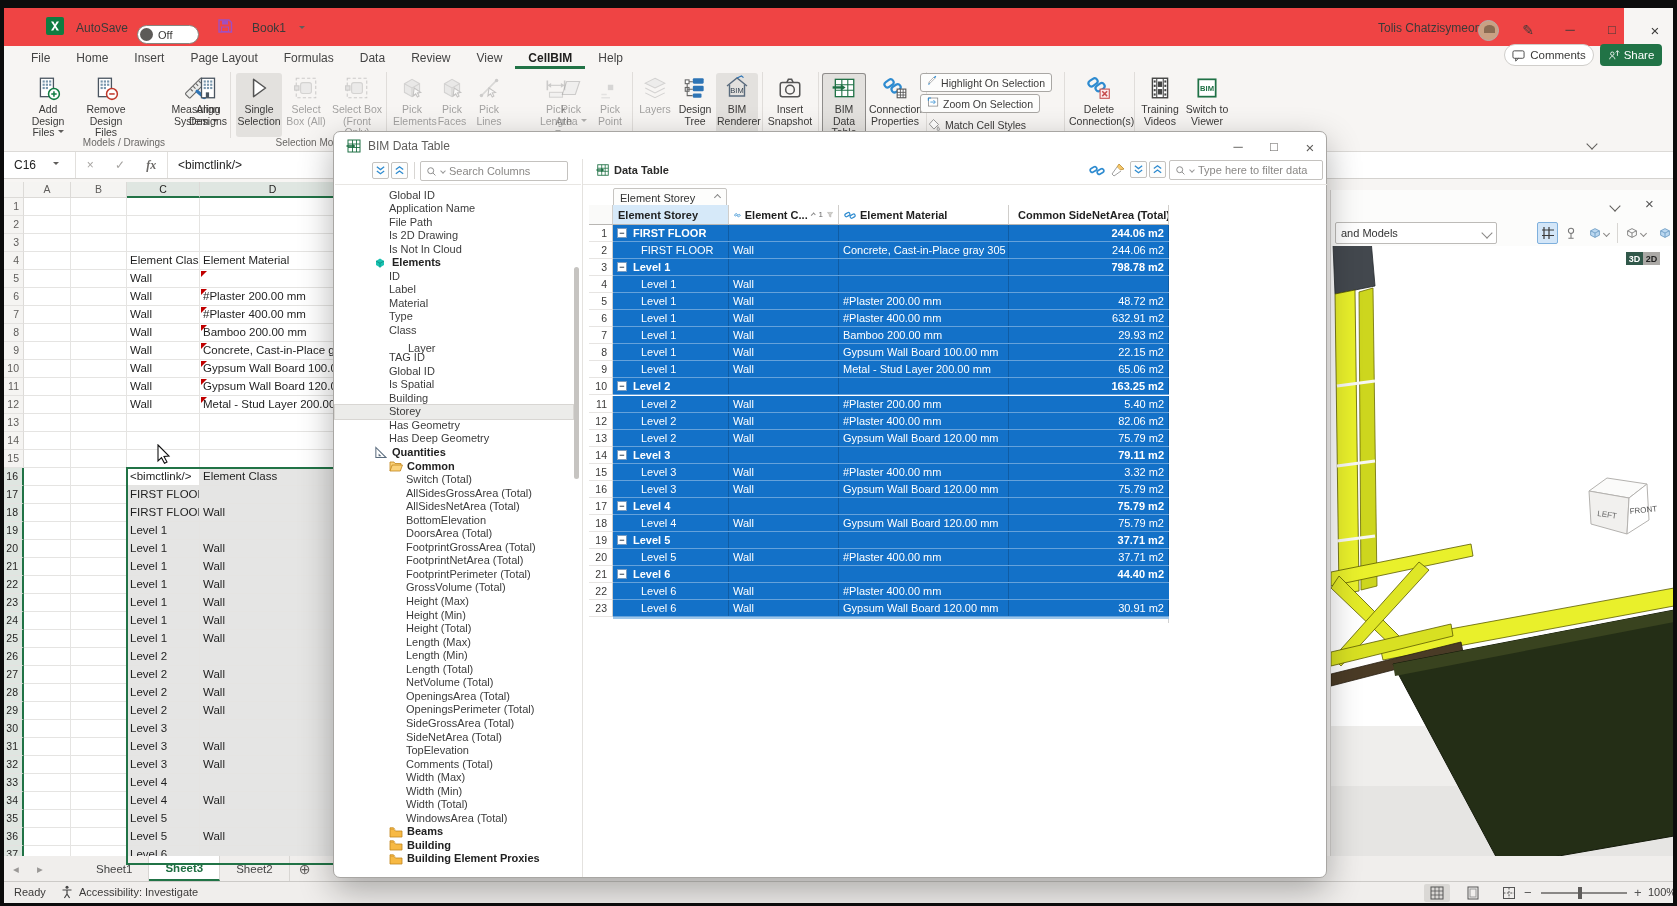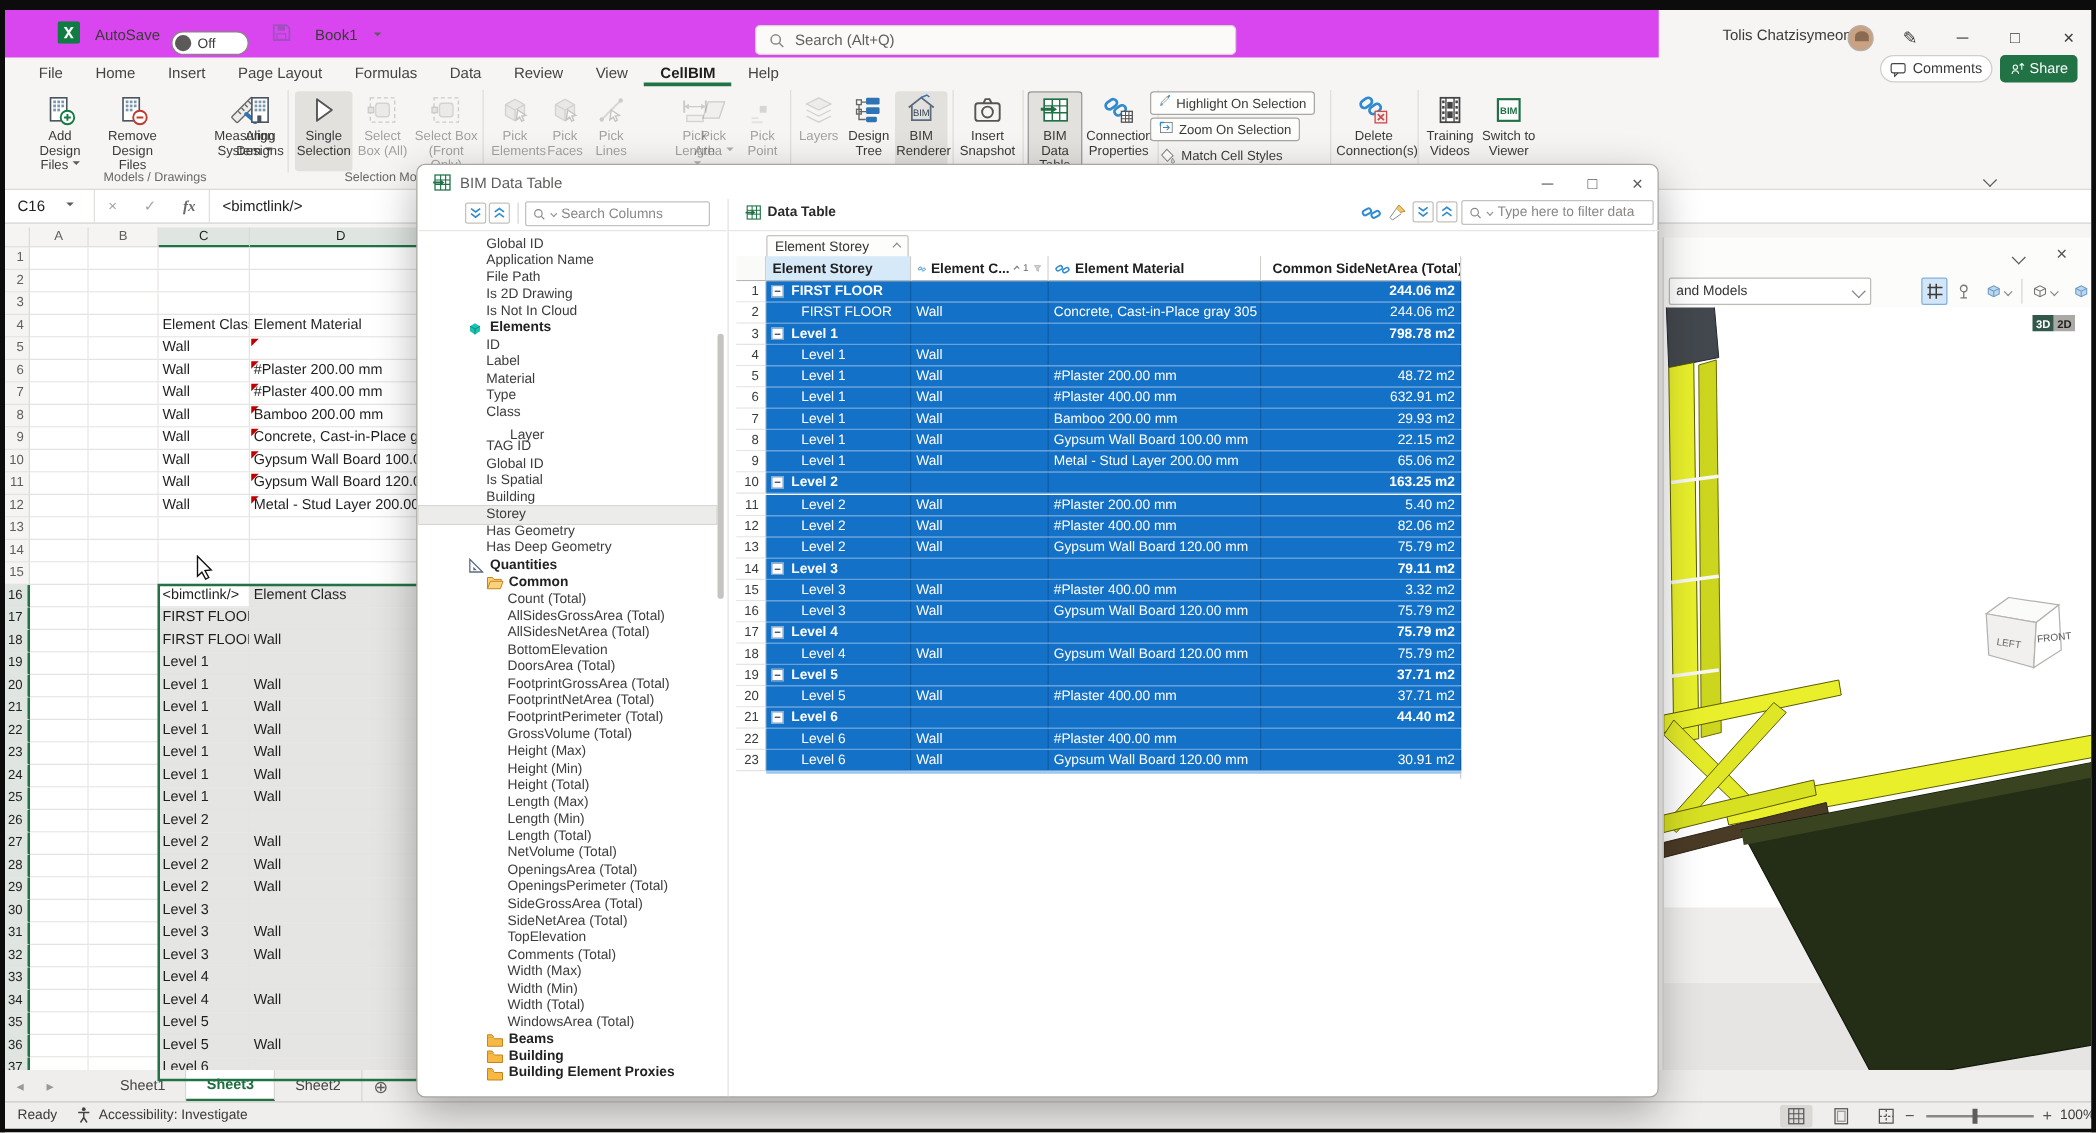--- a/index.html
+++ b/index.html
@@ -3,21 +3,21 @@
 <meta charset="utf-8">
 <style>
   *{box-sizing:border-box;margin:0;padding:0}
   body{width:1677px;height:906px;position:relative;overflow:hidden;background:#f7f5f3;
        font-family:"Liberation Sans",sans-serif;-webkit-font-smoothing:antialiased}
   .abs{position:absolute}
   svg{display:block}
   
   .frame{position:absolute;background:#0c0c0c;z-index:50}
   
-  #titlebar{position:absolute;left:4px;top:8px;width:1323px;height:38px;background:#d946ef;z-index:2}
+  #titlebar{position:absolute;left:4px;top:8px;width:1620px;height:38px;background:#ef4444;z-index:2}
   .tb-txt{font-size:12px;color:#3b3a39;position:absolute;white-space:nowrap}
   #autosave-toggle{position:absolute;left:133px;top:17px;width:62px;height:19px;border:1px solid #88867f;
        border-radius:10px;background:#fff;display:flex;align-items:center;gap:5px;padding:0 6px 0 2px}
   #autosave-knob{width:13px;height:13px;border-radius:50%;background:#5c5a58}
   #search-pill{position:absolute;left:600px;top:12px;width:385px;height:24px;background:#fbfaf9;border:1px solid #d6d3d1;
        border-radius:4px;display:flex;align-items:center;gap:8px;padding:0 10px;font-size:12px;color:#605e5c}
   .winglyph{position:absolute;top:14px;font-size:13px;color:#3b3a39;width:20px;text-align:center}
   #avatar{position:absolute;left:1474px;top:12px;width:21px;height:21px;border-radius:50%;background:#c9a183;overflow:hidden;border:1px solid #b3b0ad}
   #avatar::after{content:"";position:absolute;left:5px;top:4px;width:11px;height:8px;border-radius:50% 50% 0 0;background:#8a6b52}
   
@@ -115,29 +115,20 @@
   </div>
   <div class="abs" style="left:213px;top:10px;width:16px;height:16px">
     <svg viewBox="0 0 16 16">
         <path d="M2 2h10l2.5 2.5V14H2z" fill="none" stroke="#a14fc0" stroke-width="1.4"></path>
         <rect x="5" y="2.5" width="6" height="4" fill="#a14fc0"></rect>
         <rect x="4.5" y="9" width="7" height="4.5" fill="none" stroke="#a14fc0"></rect>
       </svg>
   </div>
   <span class="tb-txt" style="left:248px;top:13px">Book1</span>
   <span class="dd abs" style="left:292px;top:18px"></span>
-  <div id="search-pill">
-    <span>
-        <svg width="13" height="13" viewBox="0 0 14 14">
-          <circle cx="6" cy="6" r="4" fill="none" stroke="#888" stroke-width="1.3"></circle>
-          <path d="M9 9l3.5 3.5" stroke="#888" stroke-width="1.3"></path>
-        </svg>
-      </span>
-    <span>Search (Alt+Q)</span>
-  </div>
   <span class="tb-txt" style="left:1374px;top:13px">Tolis Chatzisymeon</span>
   <div id="avatar"></div>
   <span class="winglyph" style="left:1514px;font-size:14px">✎</span>
   <span class="winglyph" style="left:1556px">─</span>
   <span class="winglyph" style="left:1598px">□</span>
   <span class="winglyph" style="left:1641px;font-size:15px">×</span>
 </div>
 
 <div id="ribbontabs">
     <span class="rtab">File</span>
@@ -929,21 +920,21 @@
       <div class="titem bold" style="top: 274px; padding-left: 54px; position: absolute;">
         <span class="ticon">
           <svg viewBox="0 0 14 12" width="14" height="12">
             <path d="M1 11V2h4l1 1.5h6V5" fill="#fbd27a" stroke="#c2851c" stroke-width=".8"></path>
             <path d="M1 11l2.2-6H13.5l-2.2 6z" fill="#fbd27a" stroke="#c2851c" stroke-width=".8"></path>
           </svg>
         </span>
         <span>Common</span>
       </div>
       <div class="titem" style="top: 287.55px; padding-left: 71px; position: absolute;">
-        <span>Count (Total)</span>
+        <span>Switch (Total)</span>
       </div>
       <div class="titem" style="top: 301.1px; padding-left: 71px; position: absolute;">
         <span>AllSidesGrossArea (Total)</span>
       </div>
       <div class="titem" style="top: 314.65px; padding-left: 71px; position: absolute;">
         <span>AllSidesNetArea (Total)</span>
       </div>
       <div class="titem" style="top: 328.2px; padding-left: 71px; position: absolute;">
         <span>BottomElevation</span>
       </div>

